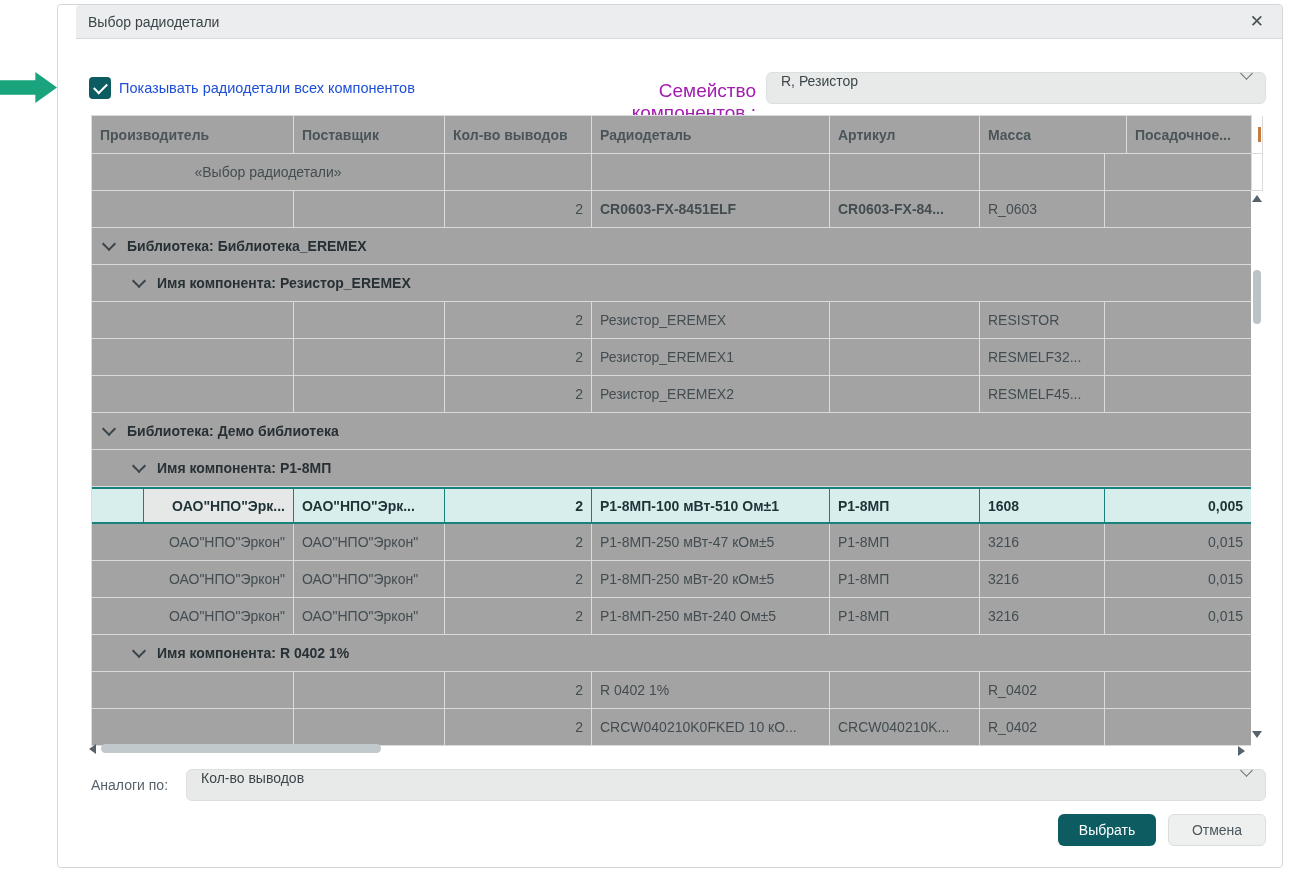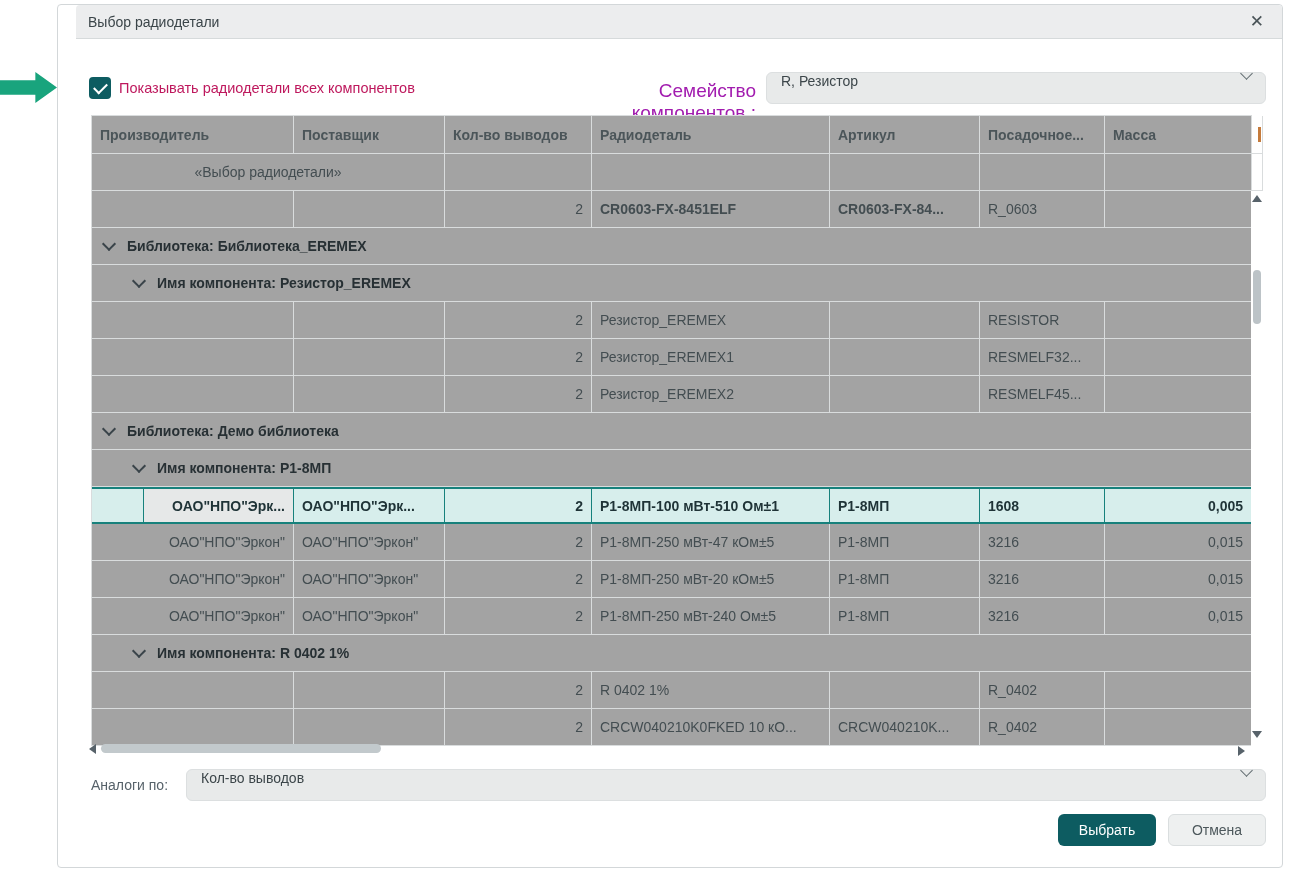--- a/index.html
+++ b/index.html
@@ -21,21 +21,21 @@
   .annot-arrow{
     position:absolute;left:0;top:72px;width:57px;height:31px;background:var(--arrow_green);
     clip-path:polygon(0 27%,62% 27%,62% 0,100% 50%,62% 100%,62% 73%,0 73%);
   }
   
   .checkbox{
     position:absolute;left:31px;top:72px;width:22px;height:22px;background:var(--accent);
     border-radius:4px;display:flex;align-items:center;justify-content:center;box-sizing:border-box;
   }
   .checkmark{width:11px;height:6px;border-left:2px solid #fff;border-bottom:2px solid #fff;transform:rotate(-45deg);margin-top:-3px;}
-  .cb-label{position:absolute;left:61px;top:75px;font-size:14.5px;color:#be185d;text-align:right;}
+  .cb-label{position:absolute;left:61px;top:75px;font-size:14.5px;color:#1d4ed8;text-align:right;}
   .family-label{position:absolute;left:500px;top:75px;width:198px;text-align:right;font-size:19px;color:#a21caf;}
   .select{
     background:var(--control_bg);border:1px solid #dcdfe0;border-radius:6px;height:32px;
     display:flex;padding:0 14px;font-size:14px;color:#3c464a;box-sizing:border-box;
   }
   .family-select{position:absolute;left:708px;top:67px;width:500px;}
   .sel-chevron{margin-left:auto;width:8px;height:8px;border-right:1.6px solid #5f6a6e;border-bottom:1.6px solid #5f6a6e;transform:rotate(45deg);margin-top:-4px;}
   
   .table{position:absolute;left:33px;top:110px;width:1172px;height:640px;}
   .grid{position:relative;width:1160px;border-left:1px solid var(--grid_border);border-top:1px solid var(--grid_border);box-sizing:content-box;}
@@ -105,22 +105,22 @@
   </div>
 
   <div class="table">
     <div class="grid">
         <div class="trow thead">
           <div class="cell hcell" style="width: 202px;">Производитель</div>
           <div class="cell hcell" style="width: 151px;">Поставщик</div>
           <div class="cell hcell" style="width: 147px;">Кол-во выводов</div>
           <div class="cell hcell" style="width: 238px;">Радиодеталь</div>
           <div class="cell hcell" style="width: 150px;">Артикул</div>
+          <div class="cell hcell" style="width: 147px;">Масса</div>
           <div class="cell hcell" style="width: 125px;">Посадочное...</div>
-          <div class="cell hcell" style="width: 147px;">Масса</div>
         </div>
         <div class="trow">
           <div class="cell ctr" style="width: 353px;">«Выбор радиодетали»</div>
           <div class="cell" style="width: 147px;"></div>
           <div class="cell" style="width: 238px;"></div>
           <div class="cell" style="width: 150px;"></div>
           <div class="cell" style="width: 125px;"></div>
           <div class="cell" style="width: 147px;"></div>
         </div>
         <div class="trow">

